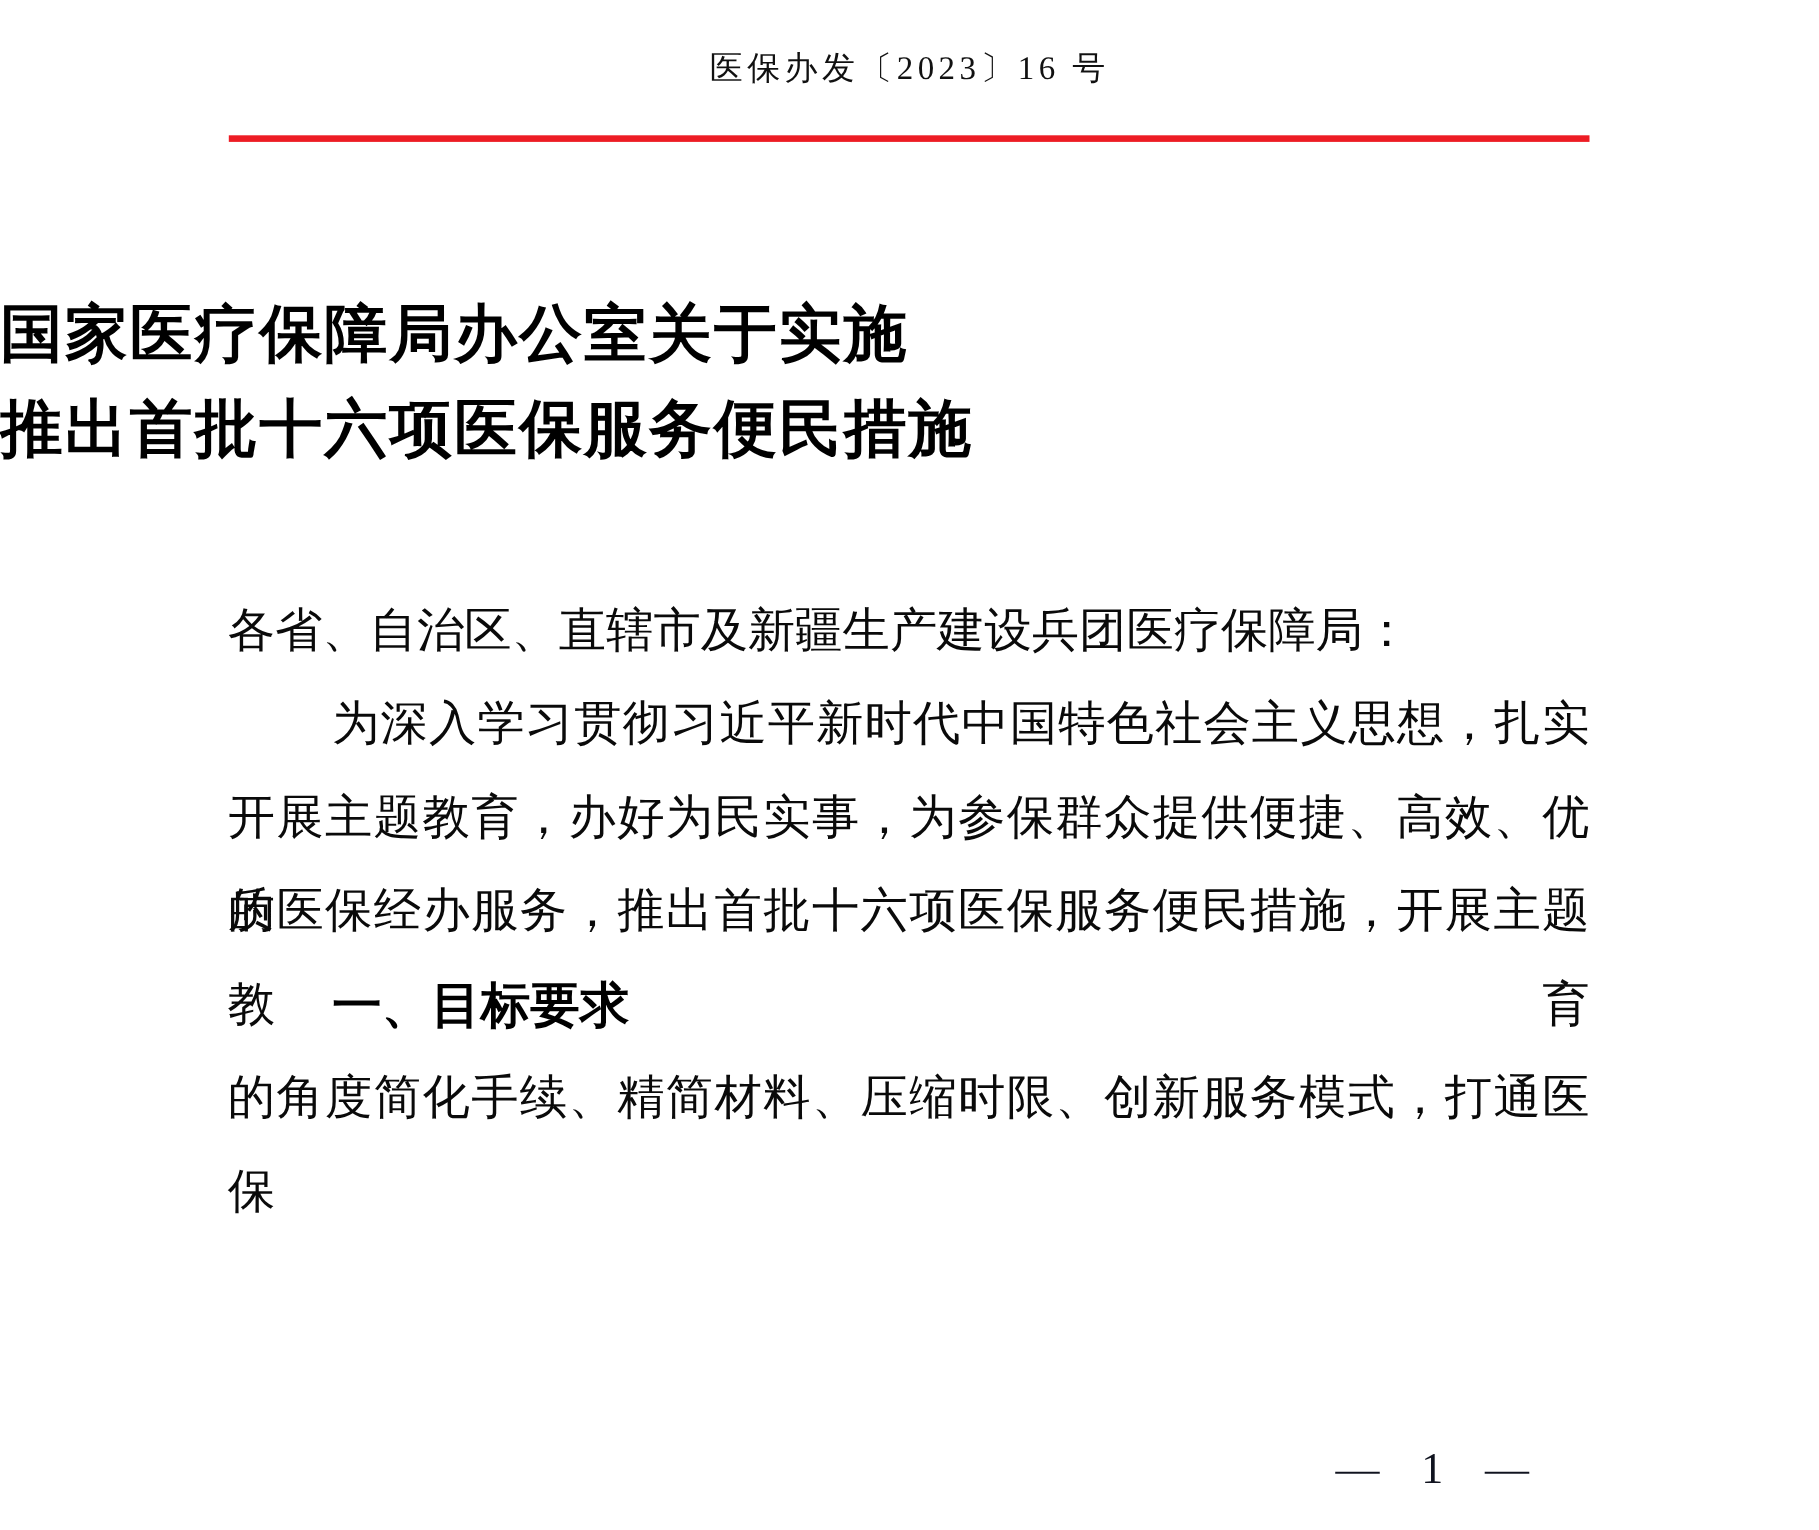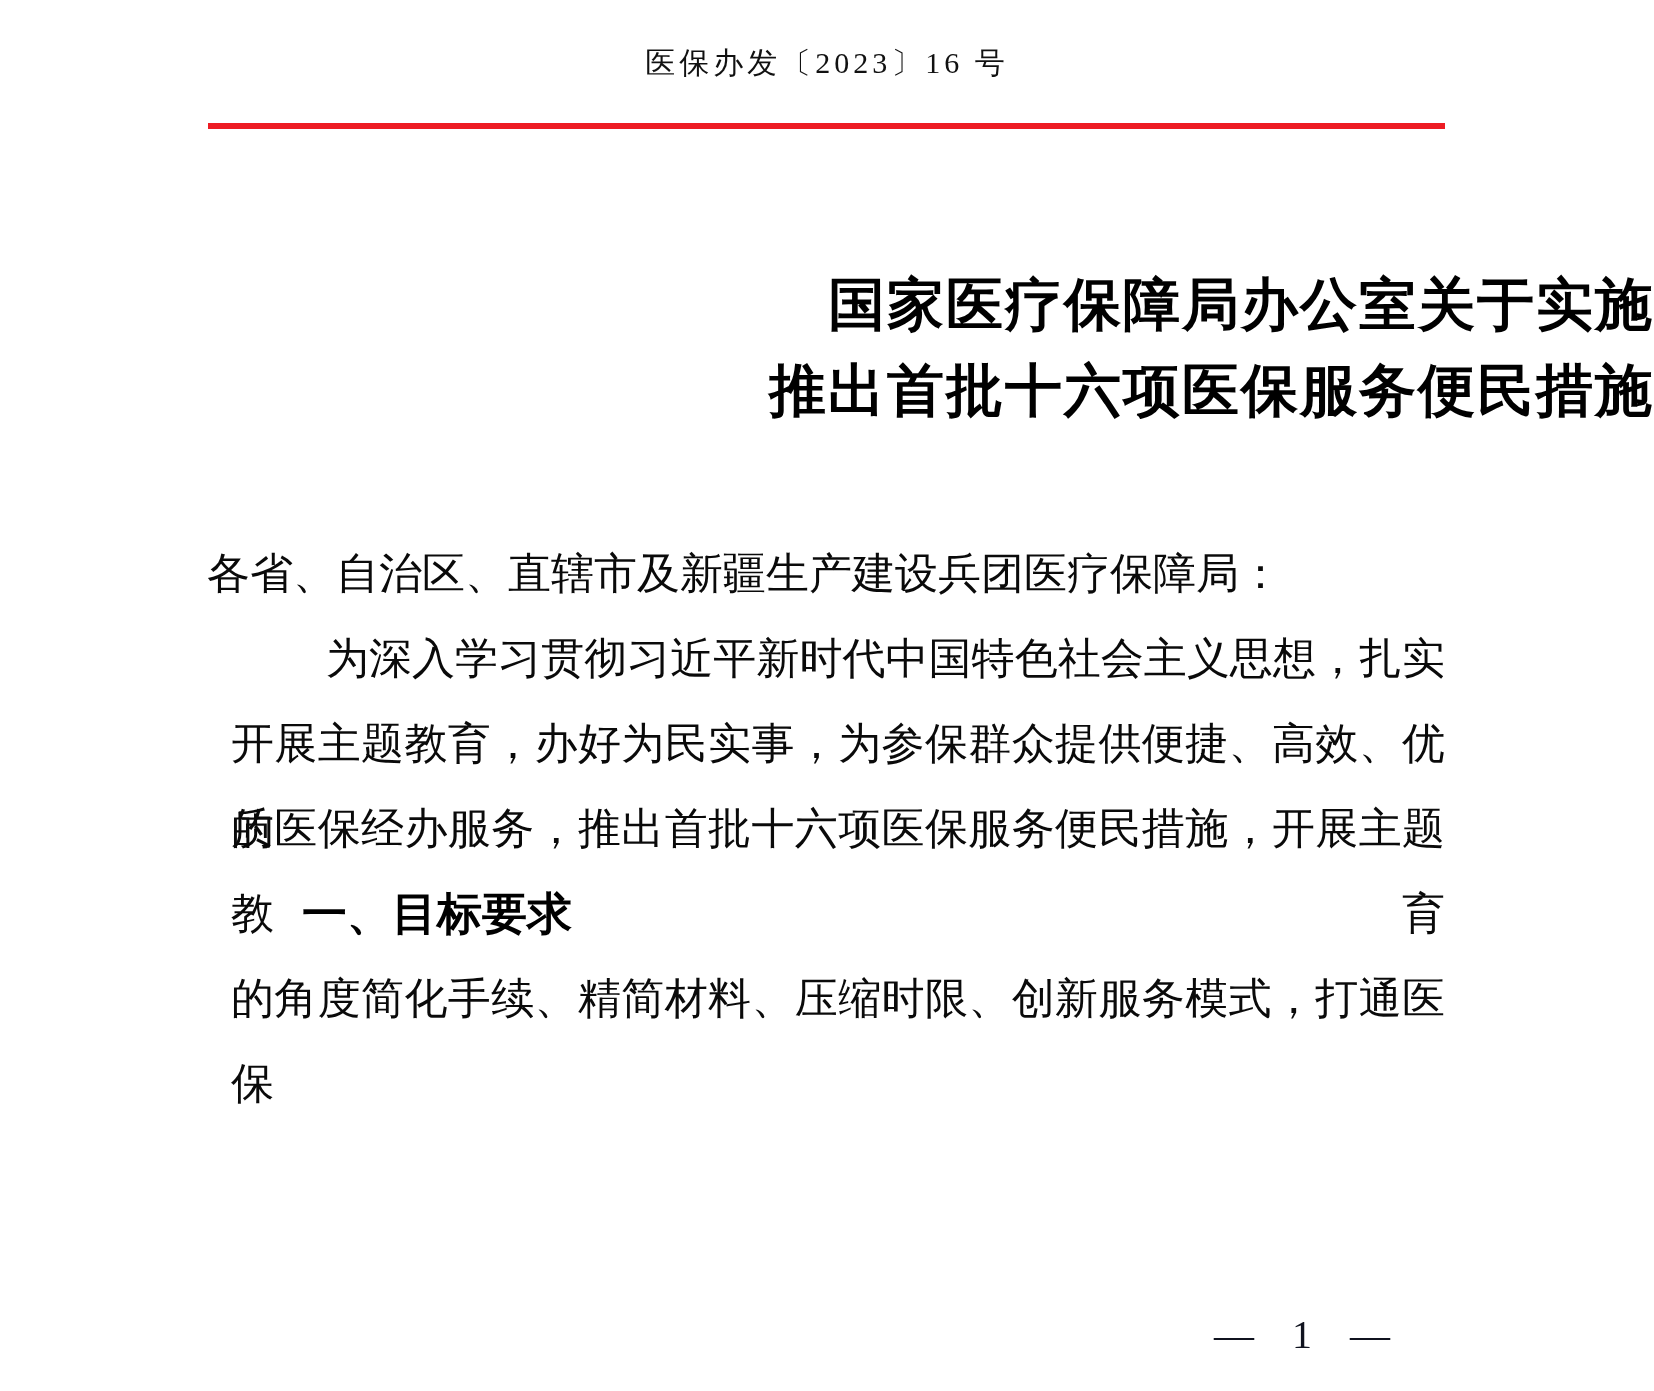--- a/index.html
+++ b/index.html
@@ -36,21 +36,21 @@
     width: 1237px;
     height: 6px;
     background: #ed1c24;
   }
   
   .title-block {
     position: absolute;
     top: 262px;
     left: 0;
     width: 100%;
-    text-align: right;
+    text-align: left;
     font-weight: bold;
     font-size: 57px;
     line-height: 86px;
     letter-spacing: 2px;
     color: #000000;
   }
   
   .body-block {
     position: absolute;
     top: 531px;
@@ -61,21 +61,20 @@
   }
   .line {
     height: 85px;
     line-height: 85px;
     white-space: nowrap;
   }
   .line.j {
     white-space: normal;
     text-align: justify;
     text-align-last: justify;
-    margin-left: 24px;
   }
   .line.indent {
     padding-left: 95px;
   }
   .line.heading {
     font-family: "Liberation Sans", "DejaVu Sans", sans-serif;
     font-weight: bold;
     font-size: 45px;
     color: #000000;
   }

